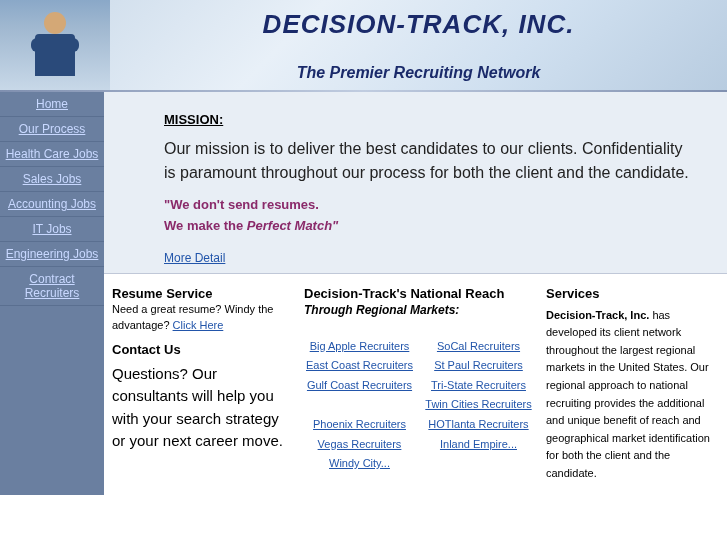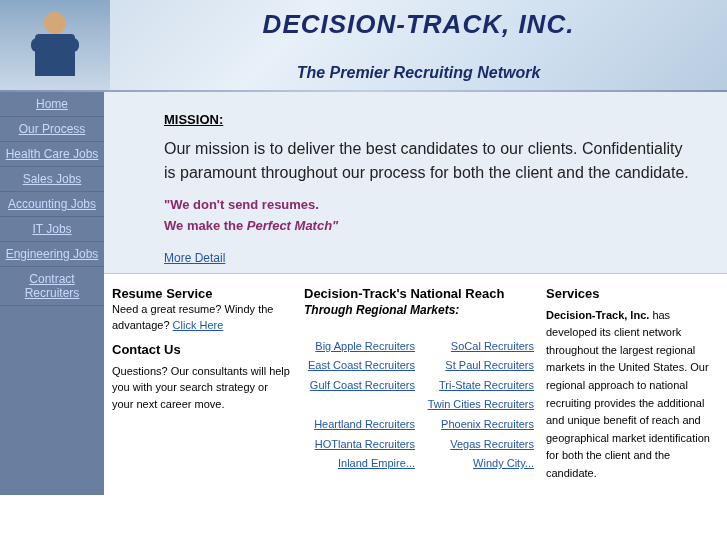--- a/index.html
+++ b/index.html
@@ -162,21 +162,21 @@
       color: #2255aa;
       text-decoration: underline;
       cursor: pointer;
     }
     #resume-col h5 {
       font-weight: bold;
       font-size: 13px;
       margin-bottom: 6px;
     }
     #resume-col .contact-text {
-      font-size: 11px;
+      font-size: 15px;
       line-height: 1.5;
     }
 
     
     #reach-col {
       width: 230px;
       flex-shrink: 0;
     }
     #reach-col h4 {
       font-weight: bold;
@@ -193,21 +193,21 @@
       display: grid;
       grid-template-columns: 1fr 1fr;
       gap: 2px 8px;
     }
     .reach-link {
       color: #2255aa;
       text-decoration: underline;
       font-size: 11px;
       cursor: pointer;
       line-height: 1.6;
-      text-align: right;
+      text-align: center;
     }
 
     
     #services-col {
       flex: 1;
     }
     #services-col h4 {
       font-weight: bold;
       font-size: 13px;
       margin-bottom: 6px;
@@ -287,21 +287,20 @@
         <p class="subtitle">Through Regional Markets:</p>
         <div class="reach-grid">
           <a class="reach-link">Big Apple Recruiters</a>
           <a class="reach-link">SoCal Recruiters</a>
           <a class="reach-link">East Coast Recruiters</a>
           <a class="reach-link">St Paul Recruiters</a>
           <a class="reach-link">Gulf Coast Recruiters</a>
           <a class="reach-link">Tri-State Recruiters</a>
           <a class="reach-link"></a>
           <a class="reach-link">Twin Cities Recruiters</a>
-          <a class="reach-link">Heartland Recruiters</a>
           <a class="reach-link">Phoenix Recruiters</a>
           <a class="reach-link">HOTlanta Recruiters</a>
           <a class="reach-link">Vegas Recruiters</a>
           <a class="reach-link">Inland Empire...</a>
           <a class="reach-link">Windy City...</a>
         </div>
       </div>
 
       <div id="services-col">
         <h4>Services</h4>

